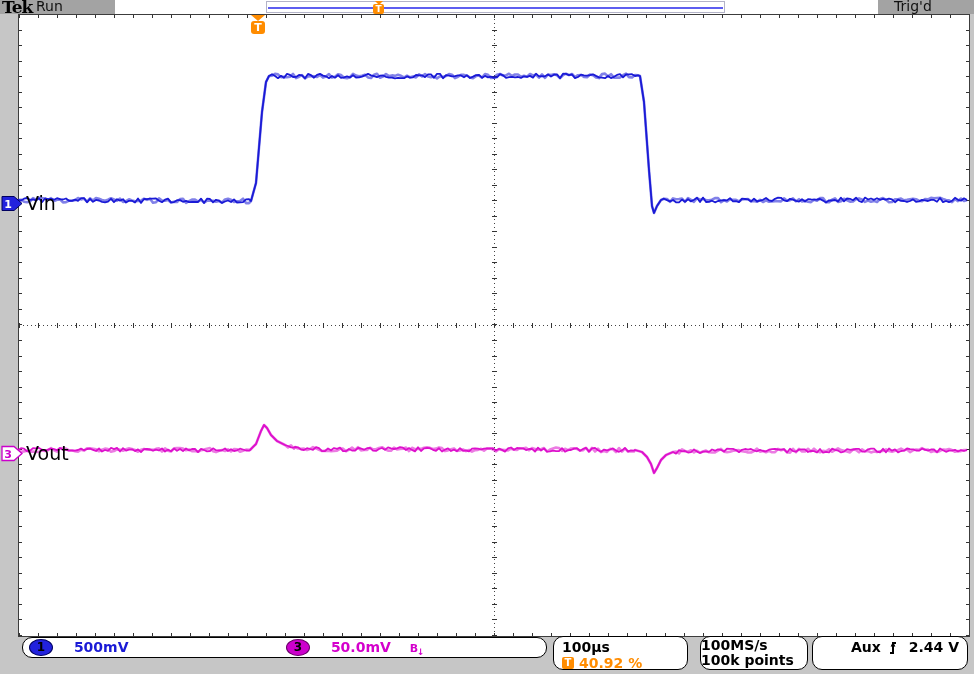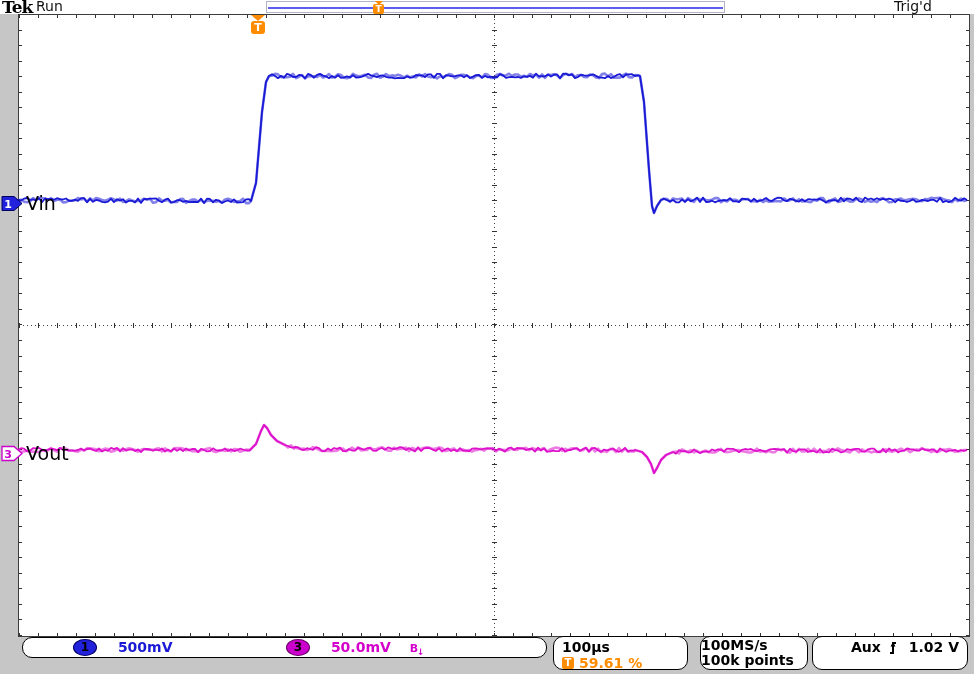--- a/index.html
+++ b/index.html
@@ -3,21 +3,21 @@
 <meta charset="utf-8">
 <style>
   html,body{margin:0;padding:0;}
   body{
     width:974px;height:674px;position:relative;overflow:hidden;
     background:#c6c6c6;
     font-family:"DejaVu Sans","Liberation Sans",sans-serif;
     -webkit-font-smoothing:none;
   }
   
-  .top-strip{position:absolute;left:0;top:0;width:974px;height:14px;background:#ffffff;}
+  .top-strip{position:absolute;left:0;top:0;width:974px;height:14px;background:#a3a3a3;}
   .top-strip-white{position:absolute;left:115px;top:0;width:763px;height:14px;background:#ffffff;}
   .logo{position:absolute;left:2px;top:-3px;font-family:"DejaVu Serif","Liberation Serif",serif;
         font-weight:900;font-size:17px;color:#000;letter-spacing:-1px;}
   .acq-status{position:absolute;left:36px;top:-2px;font-size:14px;color:#111;}
   .trig-status{position:absolute;left:894px;top:-2px;font-size:14px;color:#111;}
   
   .record-bar{position:absolute;left:266px;top:1px;width:459px;height:12px;
               background:#fff;border:1px solid #b3b3c8;box-sizing:border-box;}
   .record-line{position:absolute;left:1px;right:1px;top:5px;height:2px;background:#5d5df0;}
   .record-trig{position:absolute;left:106px;top:0px;width:12px;height:12px;}
@@ -56,21 +56,21 @@
   .trig-flag .box{position:absolute;left:0px;top:6px;width:14px;height:13px;background:#ff8c00;
      border-radius:3px;color:#fff;font-weight:bold;font-size:11px;text-align:center;line-height:13px;}
   
   .ch-marker{position:absolute;display:flex;align-items:center;gap:3px;}
   .ch-marker svg{display:block;}
   .ch-label{font-size:19px;color:#000;}
   
   .traces{position:absolute;left:0;top:0;pointer-events:none;}
   
   .readout{position:absolute;background:#fff;border:1.5px solid #000;border-radius:10px;
-           box-sizing:border-box;font-weight:bold;font-size:14px;padding-left:44px;}
+           box-sizing:border-box;font-weight:bold;font-size:14px;}
   .ro-ch{left:22px;top:637px;width:525px;height:21px;}
   .ro-tb{left:553px;top:636px;width:135px;height:34px;padding:2px 0 0 8px;}
   .ro-acq{left:700px;top:636px;width:108px;height:34px;padding:1px 0 0 0;color:#000;line-height:15px;}
   .ro-trig{left:812px;top:636px;width:156px;height:34px;padding:1px 8px 0 8px;color:#000;}
   .ellipse{display:inline-block;width:22px;height:15px;border-radius:50%;
            color:#000;font-size:12px;font-weight:bold;text-align:center;line-height:15px;vertical-align:1px;}
   .e1{background:#2222dd;border:1px solid #000060;}
   .e3{background:#cc00cc;border:1px solid #660066;}
   .ch1-scale{color:#1a1ad6;margin-left:16px;}
   .ch3-scale{color:#d400cc;margin-left:16px;text-align:right;}
@@ -151,31 +151,31 @@
       <span class="ch3-scale">50.0mV</span>
       <span class="bw"><span>B</span><span class="arr">↓</span></span>
     </span>
   </div>
 </div>
 
 <div class="readout ro-tb">
   <div class="tb-scale">100µs</div>
   <div class="tb-trig">
     <span class="ticon">T</span>
-    <span>59.61 %</span>
+    <span>40.92 %</span>
   </div>
 </div>
 
 <div class="readout ro-acq">
   <div>100MS/s</div>
   <div>100k points</div>
 </div>
 
 <div class="readout ro-trig">
   <div class="trig-row">
     <span class="trig-src">Aux</span>
     <svg class="slope-icon" width="12" height="15" viewBox="0 0 12 15">
       <path d="M1,13 L4,13 L4,3 L4,3 L7,3" stroke="#000" stroke-width="2" fill="none"></path>
       <path d="M2.2,6.5 L4,2.5 L5.8,6.5" stroke="#000" stroke-width="1" fill="#000"></path>
     </svg>
-    <span>1.02 V</span>
+    <span>2.44 V</span>
   </div>
 </div>
 
 </body></html>

